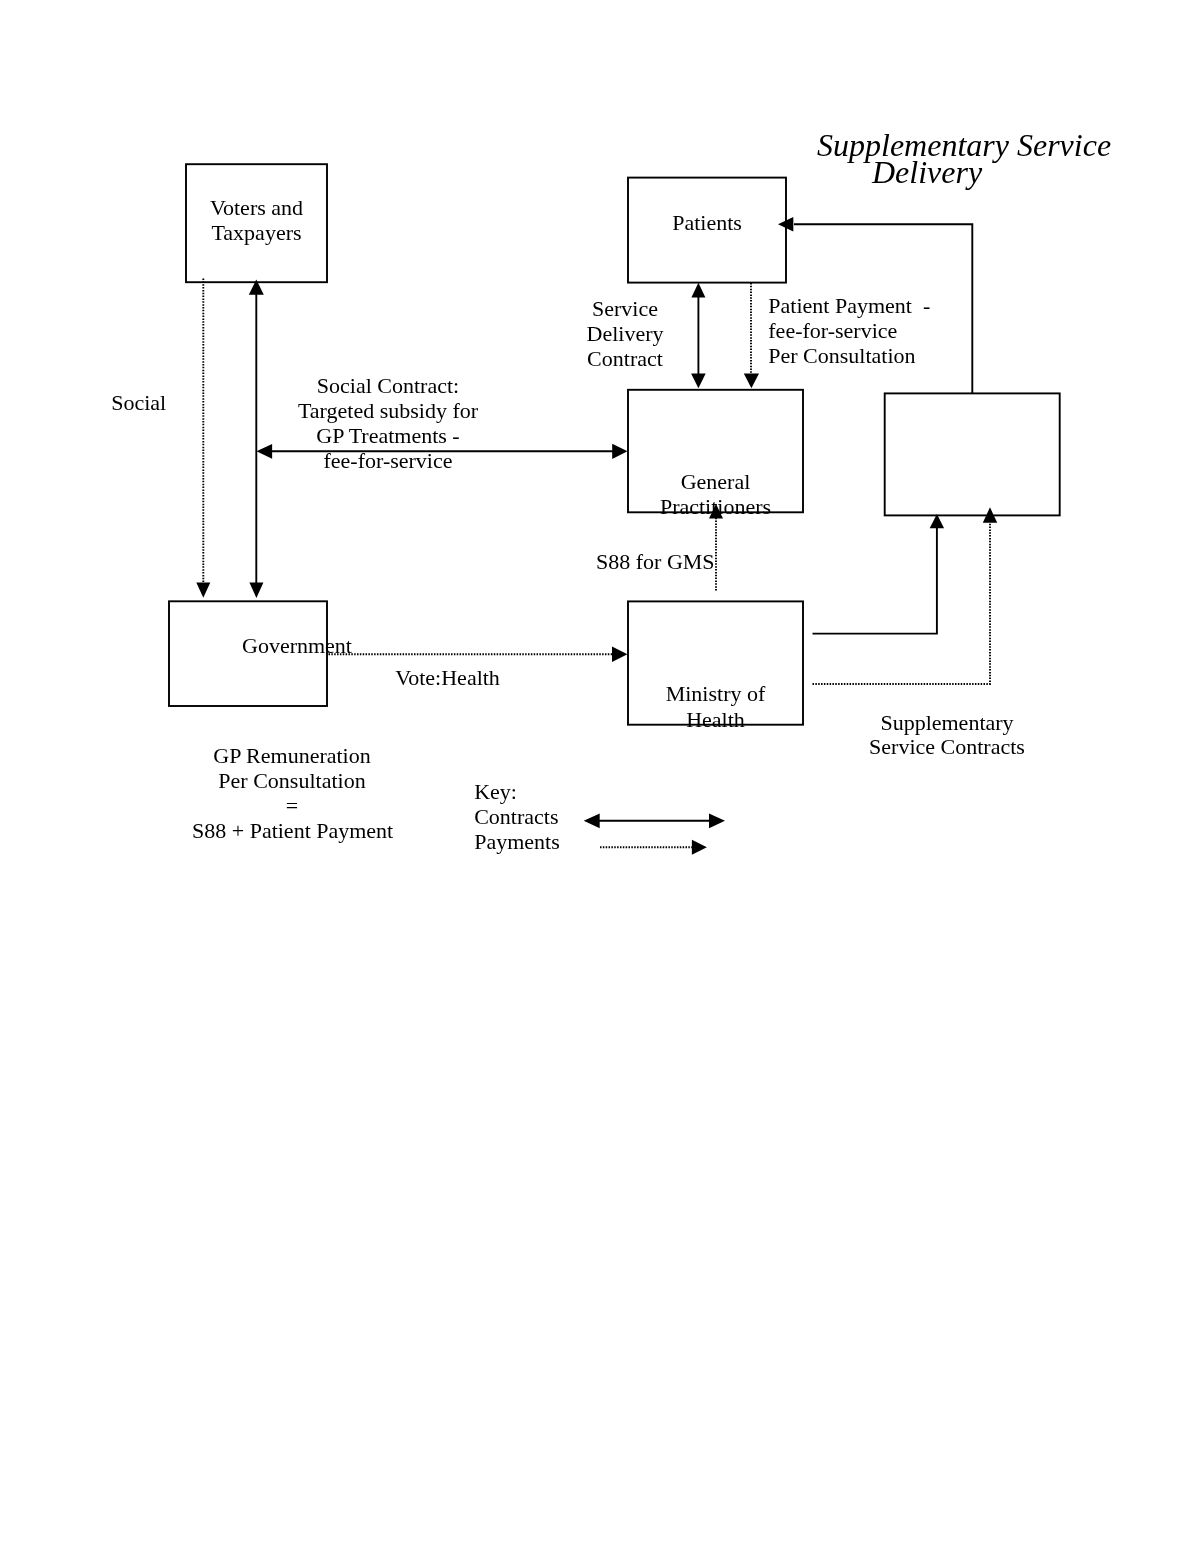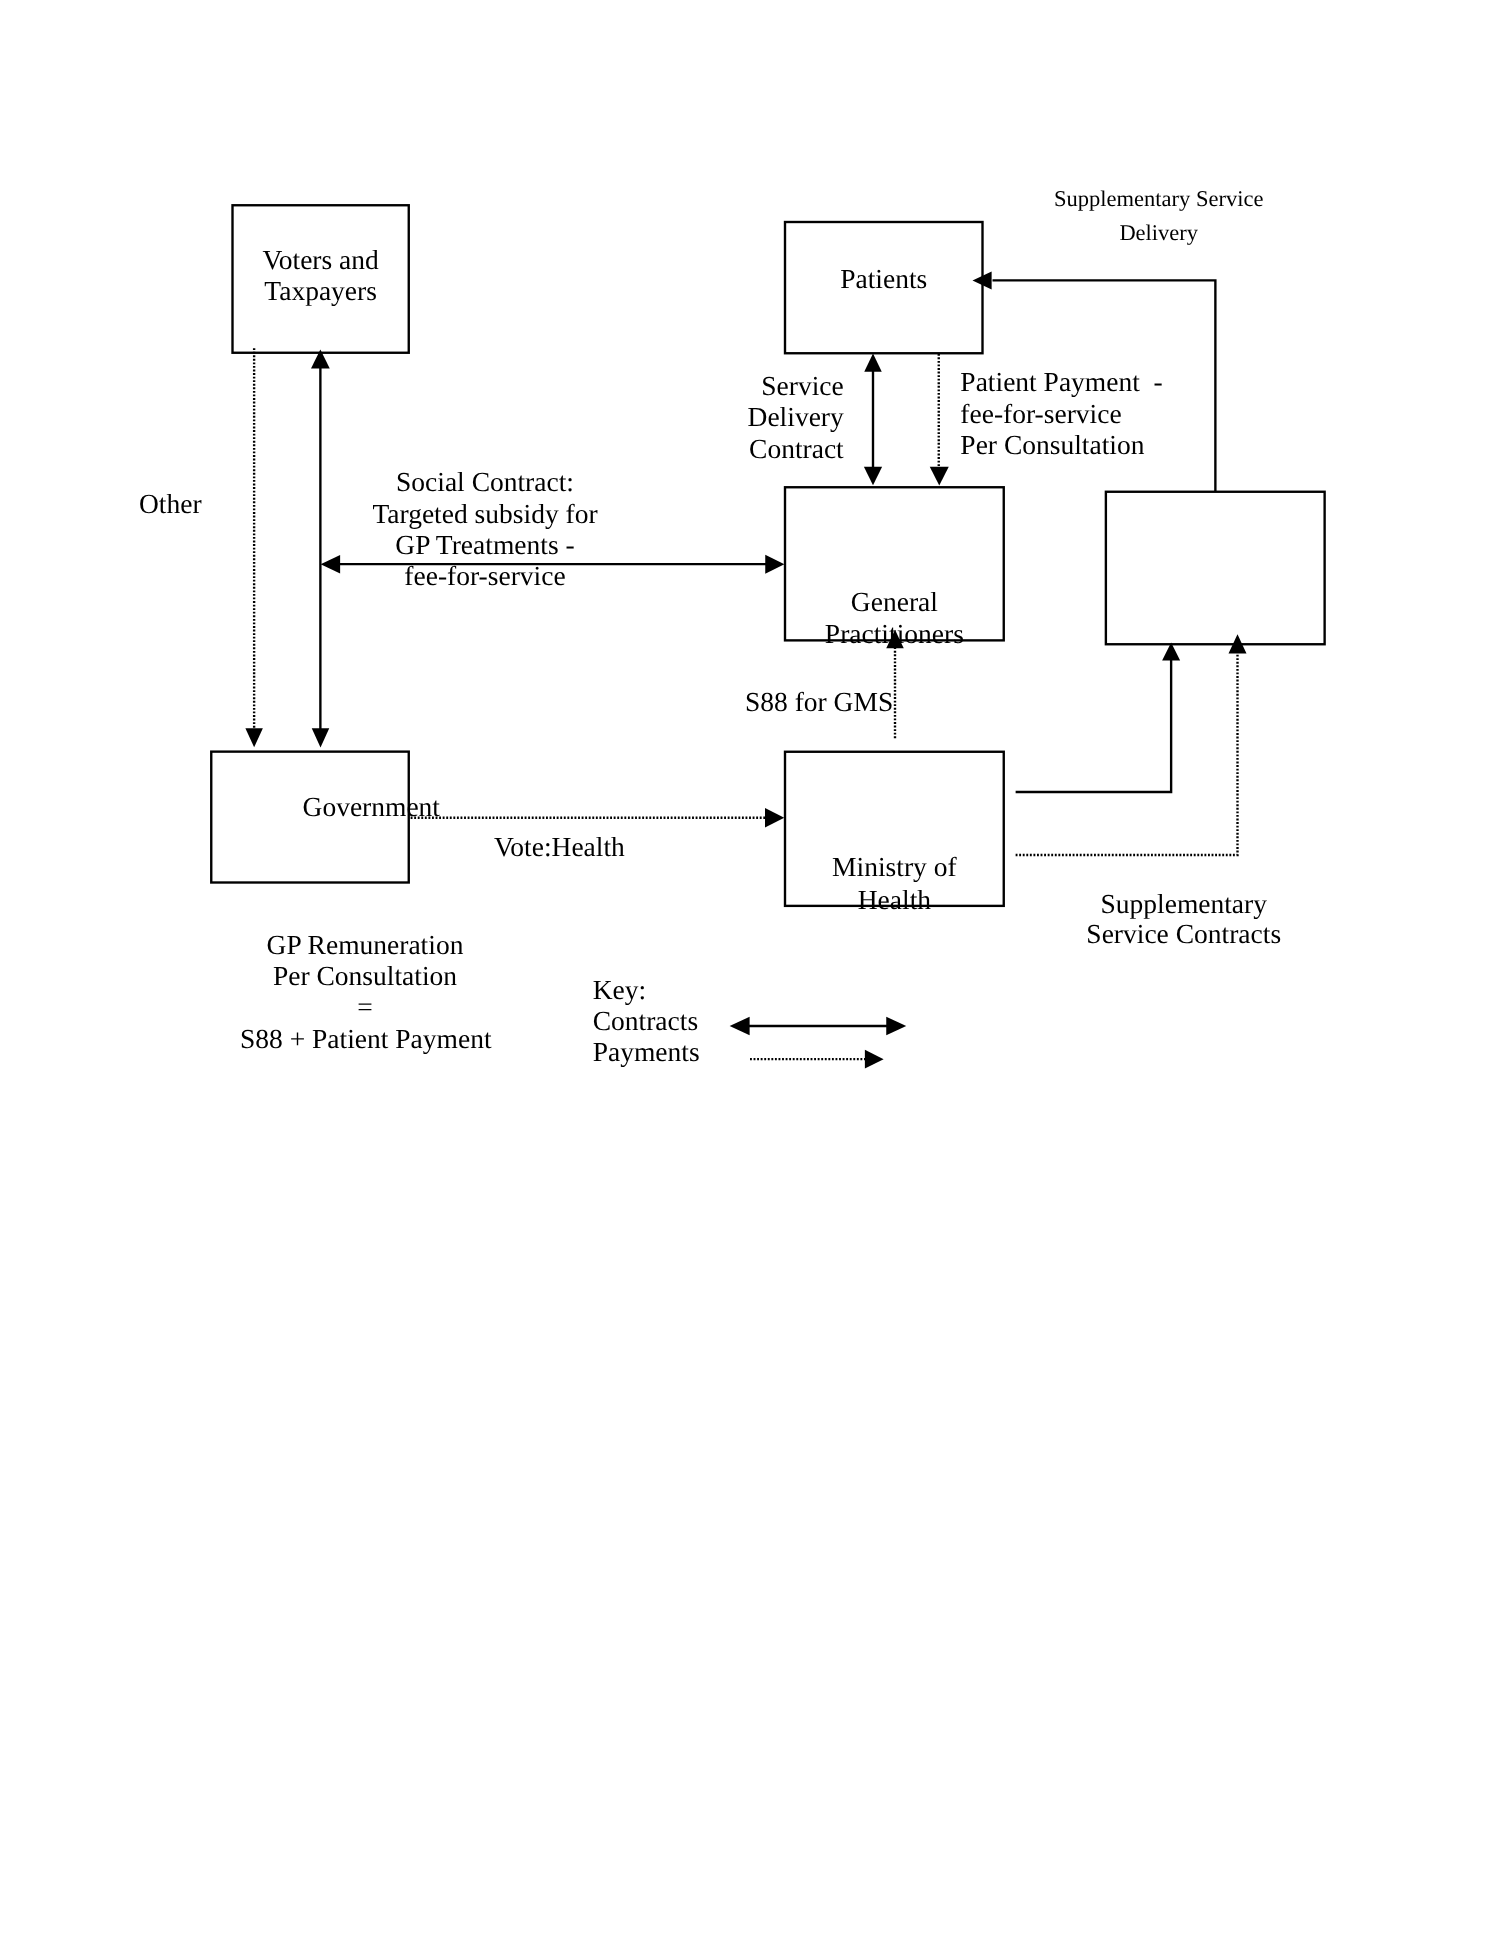--- a/index.html
+++ b/index.html
@@ -6,21 +6,21 @@
   html,body{margin:0;padding:0;background:#ffffff;}
   body{width:1200px;height:1554px;overflow:hidden;
        font-family:"Liberation Serif",serif;color:#000000;
        -webkit-font-smoothing:antialiased;}
   #canvas{position:relative;width:1200px;height:1554px;background:#ffffff;}
   svg.layer{position:absolute;left:0;top:0;width:1200px;height:1554px;pointer-events:none;}
   .nodehit{position:absolute;box-sizing:border-box;background:transparent;}
   .txt{position:absolute;font-size:22px;line-height:24.8px;white-space:pre;}
   .ctr{text-align:center;}
   .lft{text-align:left;}
-  .rgt{text-align:right;}
+  .rgt{text-align:center;}
 </style>
 </head>
 <body>
 
 <div id="canvas">
 
   <svg class="layer" viewBox="0 0 1200 1554" width="1200" height="1554">
 
     <g fill="none" stroke="#000000" stroke-width="1.9" shape-rendering="geometricPrecision">
       <rect x="186" y="164.2" width="141" height="118"></rect>
@@ -94,36 +94,36 @@
 
   <div class="nodehit" style="left:168px;top:600.3px;width:160px;height:106.7px;">
     <div class="txt ctr" style="left:1px;top:33.8px;width:162px;padding-left:47px;">Government</div>
   </div>
 
   <div class="nodehit" style="left:627px;top:600.4px;width:177px;height:125.3px;">
     <div class="txt ctr" style="left:1px;top:32.9px;width:175px;line-height:25.9px;margin-top:48px;">Ministry of
 Health</div>
   </div>
 
-  <div class="txt lft" style="left:111.2px;top:390.7px;">Other</div>
+  <div class="txt lft" style="left:111.2px;top:390.7px;">Social</div>
 
   <div class="txt ctr" style="left:288px;top:374.2px;width:200px;">Social Contract:
 Targeted subsidy for
 GP Treatments -
 fee-for-service</div>
 
   <div class="txt rgt" style="left:575px;top:297.0px;width:100px;">Service
 Delivery
 Contract</div>
 
   <div class="txt lft" style="left:768.3px;top:294.3px;">Patient Payment  -
 fee-for-service
 Per Consultation</div>
 
-  <div class="txt ctr" style="left:817px;top:146.0px;width:220px;font-size:18px;line-height:26.6px;">Supplementary Service
+  <div class="txt ctr" style="left:817px;top:132px;width:220px;font-size:32px;line-height:26.6px;font-style:italic;">Supplementary Service
 Delivery</div>
 
   <div class="txt lft" style="left:596px;top:550.1px;">S88 for GMS</div>
 
   <div class="txt lft" style="left:395.2px;top:666.4px;">Vote:Health</div>
 
   <div class="txt ctr" style="left:869px;top:711.4px;width:156px;line-height:23.9px;">Supplementary
 Service Contracts</div>
 
   <div class="txt ctr" style="left:192px;top:744.3px;width:200px;line-height:24.9px;">GP Remuneration

